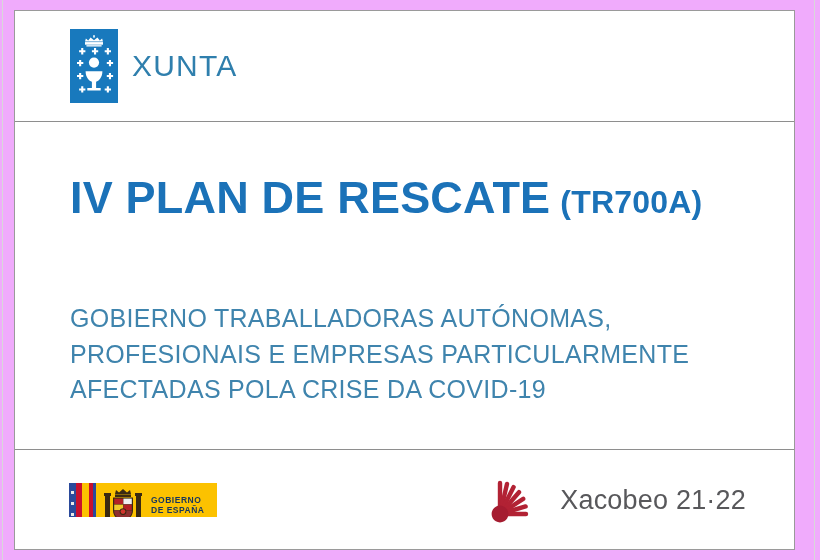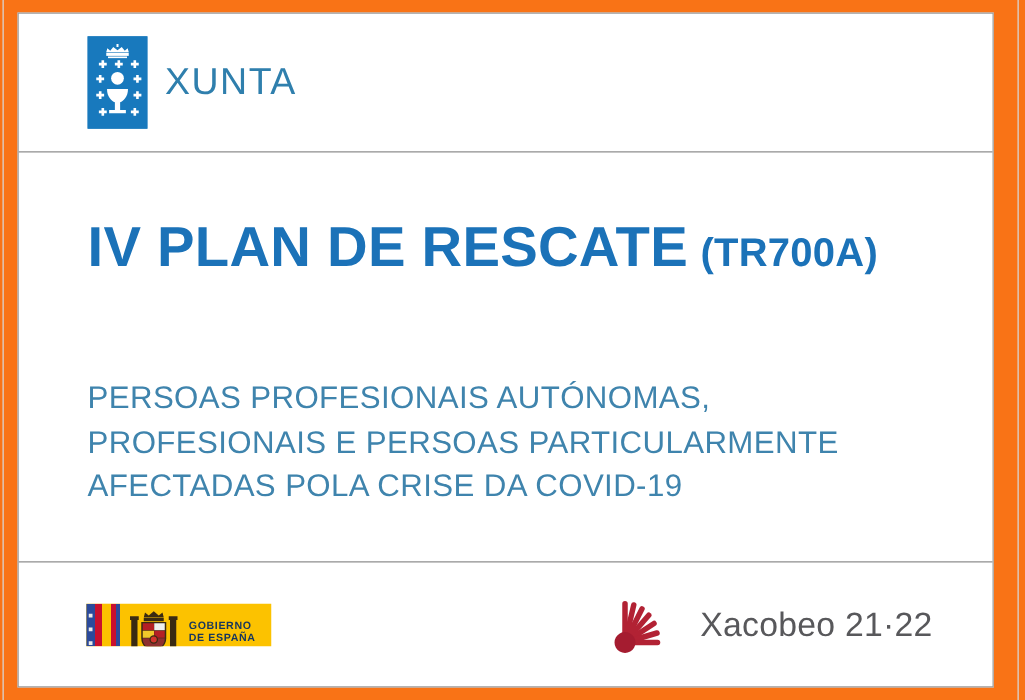--- a/index.html
+++ b/index.html
@@ -13,21 +13,21 @@
     overflow: hidden;
     font-family: "Liberation Sans", sans-serif;
     -webkit-font-smoothing: antialiased;
   }
 
   
   #poster {
     position: relative;
     width: 820px;
     height: 560px;
-    background: #f97316;
+    background: #f0abfc;
     box-sizing: border-box;
   }
 
   
   .edge-rule {
     position: absolute;
     top: 0;
     bottom: 0;
     width: 1px;
     background: #d8d8d8;
@@ -295,22 +295,22 @@
       </div>
     </div>
 
     <div class="band-title">
       <div class="title-line">
         <span class="title-main">IV PLAN DE RESCATE</span><span class="title-code">(TR700A)</span>
       </div>
     </div>
 
     <div class="band-subtitle">
-      <div class="subtitle-line">PERSOAS PROFESIONAIS AUTÓNOMAS,</div>
-      <div class="subtitle-line">PROFESIONAIS E PERSOAS PARTICULARMENTE</div>
+      <div class="subtitle-line">GOBIERNO TRABALLADORAS AUTÓNOMAS,</div>
+      <div class="subtitle-line">PROFESIONAIS E EMPRESAS PARTICULARMENTE</div>
       <div class="subtitle-line">AFECTADAS POLA CRISE DA COVID-19</div>
     </div>
 
     <div class="band-footer">
 
       <div class="gob-logo">
         <div class="gob-flag">
           <div class="gob-flag-dots">
             <i></i>
               <i></i>

